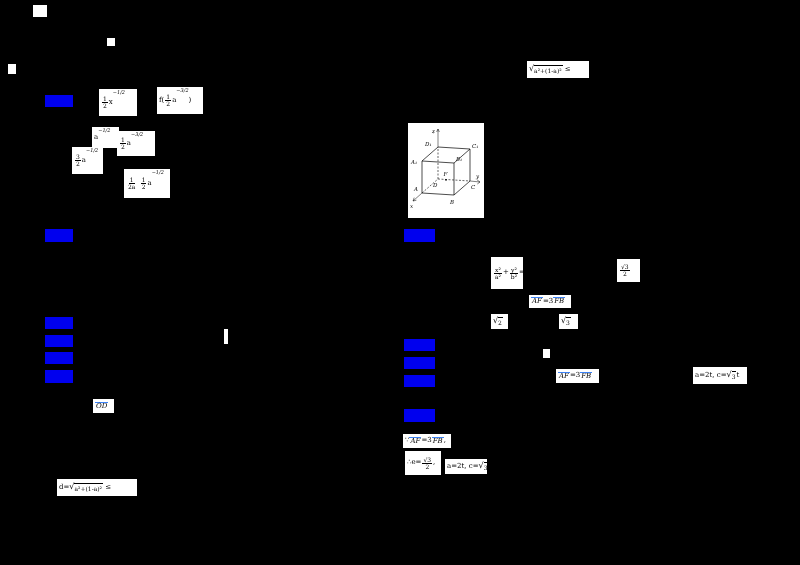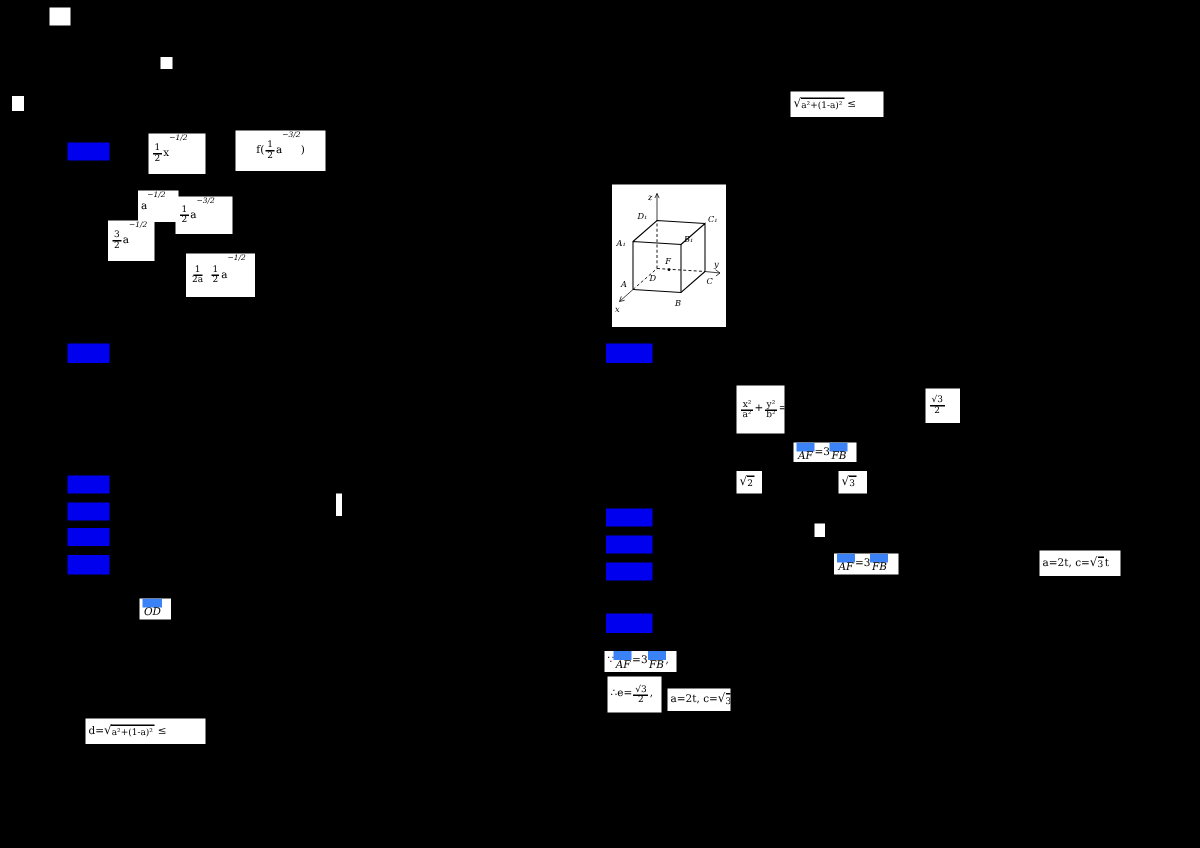--- a/index.html
+++ b/index.html
@@ -18,21 +18,21 @@
     display:flex;align-items:center;justify-content:flex-start;
     padding:0 2px;box-sizing:border-box;overflow:hidden;white-space:pre;
   }
   .fbox sup{align-self:flex-start;font-size:5px;line-height:1;margin-top:1px;font-style:italic;}
   .frac{display:inline-flex;flex-direction:column;align-items:center;font-size:6px;line-height:1;margin:0 1px;align-self:center;}
   .frac .fnum{display:block;border-bottom:1px solid #000;padding:0 1px;text-align:center;}
   .frac .fden{display:block;padding:0 1px;text-align:center;}
   .sqrt{display:inline-flex;align-items:flex-start;align-self:center;}
   .sqrt .rsign{font-size:8px;line-height:1;}
   .sqrt .rbody{border-top:1px solid #000;font-size:6px;line-height:1.2;padding:1px 1px 0 0;}
-  .vbar{border-top:6px solid #3b82f6;padding:0 1px;font-style:italic;align-self:center;}
+  .vbar{border-top:1px solid #3b82f6;padding:0 1px;font-style:italic;align-self:center;}
   .cube{position:absolute;background:var(--fbg,#fff);}
   .cube svg{display:block;width:100%;height:100%;}
   .cube text{font-family:"DejaVu Serif",serif;font-size:5.5px;font-style:italic;fill:#000;}
 </style>
 </head>
 <body>
 
 <div class="page">
 
   <div class="frag" style="left:33px;top:5px;width:14px;height:12px;"></div>
@@ -49,21 +49,21 @@
   <div class="hl" style="left:45px;top:370px;width:28px;height:13px;"></div>
 
   <div class="hl" style="left:404px;top:229px;width:31px;height:13px;"></div>
   <div class="hl" style="left:404px;top:339px;width:31px;height:12px;"></div>
   <div class="hl" style="left:404px;top:357px;width:31px;height:12px;"></div>
   <div class="hl" style="left:404px;top:375px;width:31px;height:12px;"></div>
   <div class="hl" style="left:404px;top:409px;width:31px;height:13px;"></div>
 
   <div class="fbox" style="left:527px;top:61px;width:62px;height:17px;"><span class="sqrt"><span class="rsign">√</span><span class="rbody">a²+(1-a)²</span></span>&nbsp;≤</div>
   <div class="fbox" style="left:99px;top:89px;width:38px;height:27px;"><span class="frac"><span class="fnum">1</span><span class="fden">2</span></span>x<sup>−1/2</sup></div>
-  <div class="fbox" style="left:157px;top:87px;width:60px;height:27px;justify-content:center;">f(<span class="frac"><span class="fnum">1</span><span class="fden">2</span></span>a<sup>−3/2</sup>)</div>
+  <div class="fbox" style="left:157px;top:87px;width:46px;height:27px;">f(<span class="frac"><span class="fnum">1</span><span class="fden">2</span></span>a<sup>−3/2</sup>)</div>
   <div class="fbox" style="left:92px;top:127px;width:27px;height:21px;">a<sup>−1/2</sup></div>
   <div class="fbox" style="left:117px;top:131px;width:38px;height:25px;"><span class="frac"><span class="fnum">1</span><span class="fden">2</span></span>a<sup>−3/2</sup></div>
   <div class="fbox" style="left:72px;top:147px;width:31px;height:27px;"><span class="frac"><span class="fnum">3</span><span class="fden">2</span></span>a<sup>−1/2</sup></div>
   <div class="fbox" style="left:124px;top:169px;width:46px;height:29px;"><span class="frac"><span class="fnum">1</span><span class="fden">2a</span></span>&nbsp;<span class="frac"><span class="fnum">1</span><span class="fden">2</span></span>a<sup>−1/2</sup></div>
   <div class="fbox" style="left:491px;top:257px;width:32px;height:32px;"><span class="frac"><span class="fnum">x²</span><span class="fden">a²</span></span>+<span class="frac"><span class="fnum">y²</span><span class="fden">b²</span></span>=1</div>
   <div class="fbox" style="left:617px;top:259px;width:23px;height:23px;"><span class="frac"><span class="fnum">√3</span><span class="fden">2</span></span></div>
   <div class="fbox" style="left:529px;top:295px;width:42px;height:13px;"><span class="vbar">AF</span>=3<span class="vbar">FB</span></div>
   <div class="fbox" style="left:491px;top:314px;width:17px;height:15px;"><span class="sqrt"><span class="rsign">√</span><span class="rbody">2</span></span></div>
   <div class="fbox" style="left:559px;top:314px;width:19px;height:15px;"><span class="sqrt"><span class="rsign">√</span><span class="rbody">3</span></span></div>
   <div class="fbox" style="left:556px;top:369px;width:43px;height:14px;"><span class="vbar">AF</span>=3<span class="vbar">FB</span></div>

